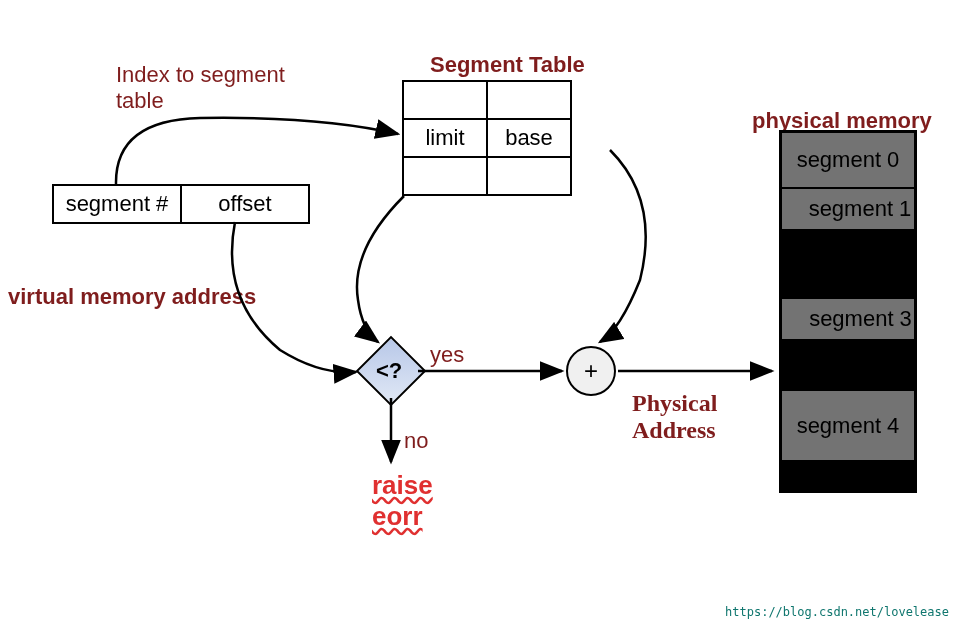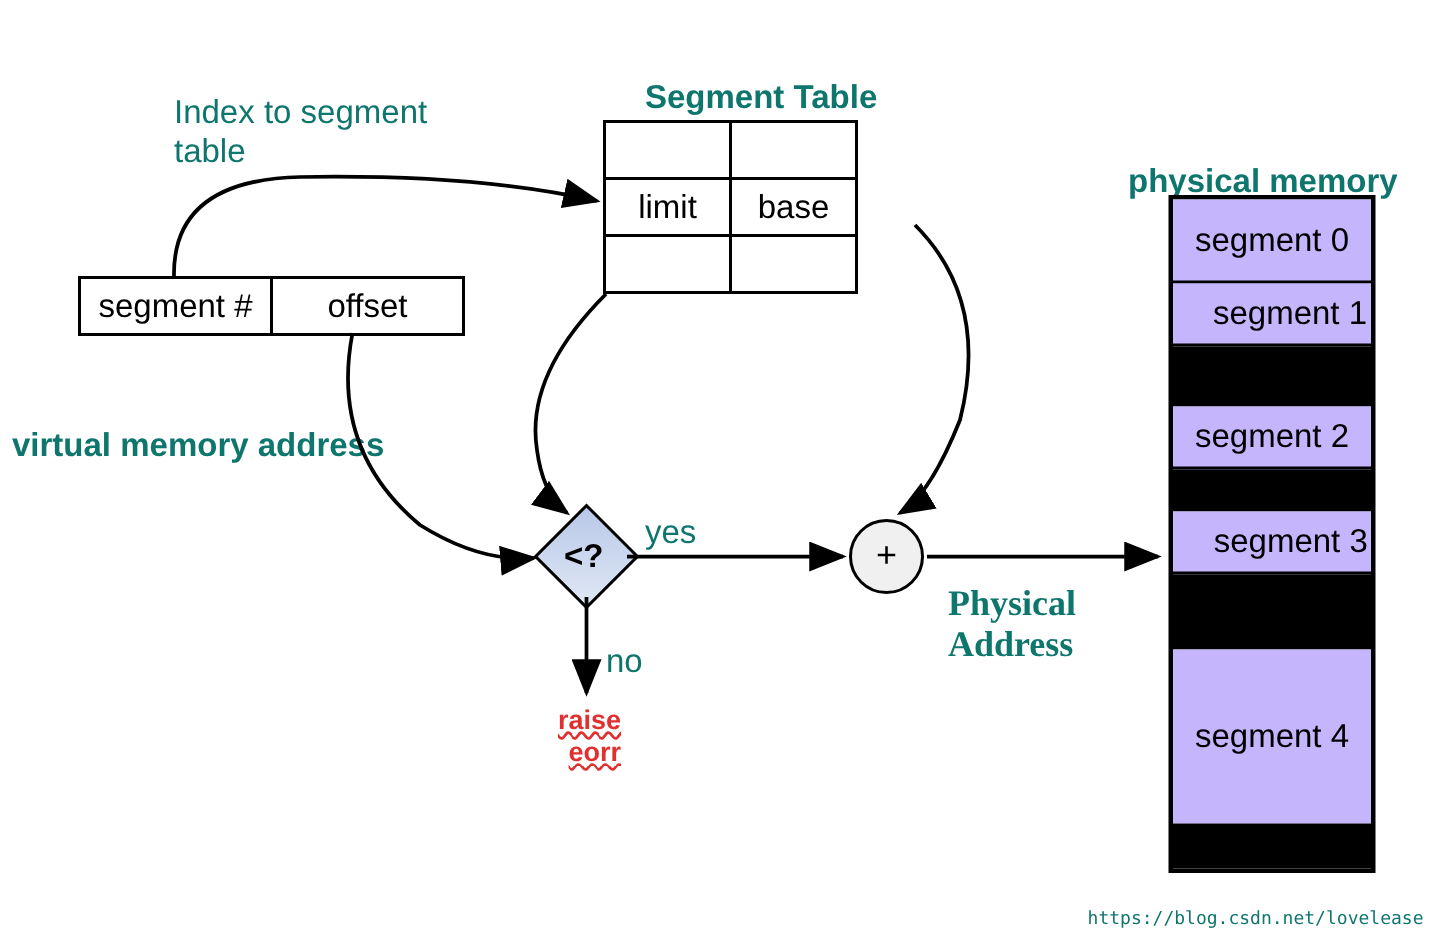--- a/index.html
+++ b/index.html
@@ -6,21 +6,21 @@
     body {
       width: 961px;
       height: 627px;
       background: #fff;
       position: relative;
       font-family: Arial, sans-serif;
     }
     .label {
       position: absolute;
       font-size: 22px;
-      color: #0f766e;
+      color: #7f1d1d;
     }
     .bold { font-weight: bold; }
     .segment-table {
       position: absolute;
       left: 402px;
       top: 80px;
       border-collapse: collapse;
     }
     .segment-table td {
       border: 2px solid #000;
@@ -72,38 +72,38 @@
       text-align: center;
       line-height: 46px;
       font-size: 24px;
     }
     .error-label {
       position: absolute;
       left: 372px;
       top: 470px;
       color: #e03030;
       font-weight: bold;
-      font-size: 18px;
-      text-align: right;
+      font-size: 26px;
+      text-align: left;
       text-decoration: underline;
       text-decoration-style: wavy;
       text-decoration-color: #e03030;
     }
     .pm-container {
       position: absolute;
       left: 779px;
       top: 130px;
       width: 138px;
       border-left: 3px solid #000;
       border-right: 3px solid #000;
       border-top: 3px solid #000;
       border-bottom: 3px solid #000;
     }
     .pm-seg {
-      background: #c4b5fd;
+      background: #737373;
       border-bottom: 2px solid #000;
       text-align: center;
       font-size: 22px;
       display: flex;
       align-items: center;
       justify-content: center;
     }
     .pm-gap {
       background: #000;
     }
@@ -175,25 +175,24 @@
 
 <div class="error-label">
   <span>raise</span><br>
   <span>eorr</span>
 </div>
 
 <div class="pm-container">
   <div class="pm-seg" style="height:56px;">segment 0</div>
   <div class="pm-seg" style="height:42px;padding-left:24px;">segment 1</div>
   <div class="pm-gap" style="height:40px;"></div>
-  <div class="pm-seg" style="height:42px;">segment 2</div>
   <div class="pm-gap" style="height:28px;"></div>
   <div class="pm-seg" style="height:42px;padding-left:25px;">segment 3</div>
   <div class="pm-gap" style="height:50px;"></div>
-  <div class="pm-seg" style="height:116px; border-bottom:none;">segment 4</div>
+  <div class="pm-seg" style="height:69px; border-bottom:none;">segment 4</div>
   <div class="pm-gap" style="height:30px;"></div>
 </div>
 
 <div class="watermark">https://blog.csdn.net/lovelease</div>
 
 <svg class="arrows">
   <defs>
     <marker id="arrowhead" markerWidth="10" markerHeight="8" refX="9" refY="4" orient="auto">
       <polygon points="0 0, 10 4, 0 8" fill="#000"></polygon>
     </marker>

